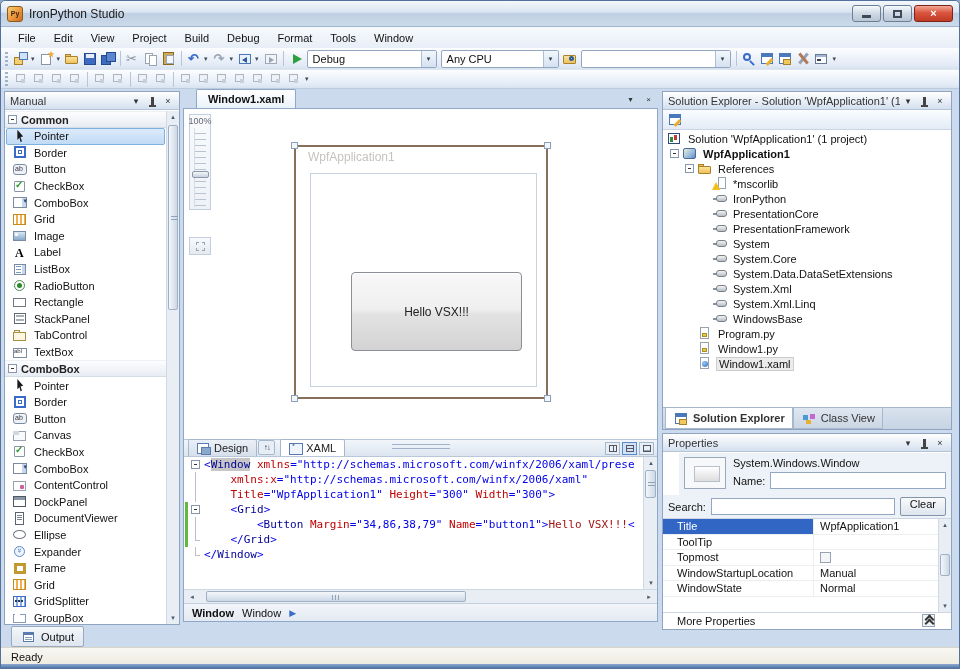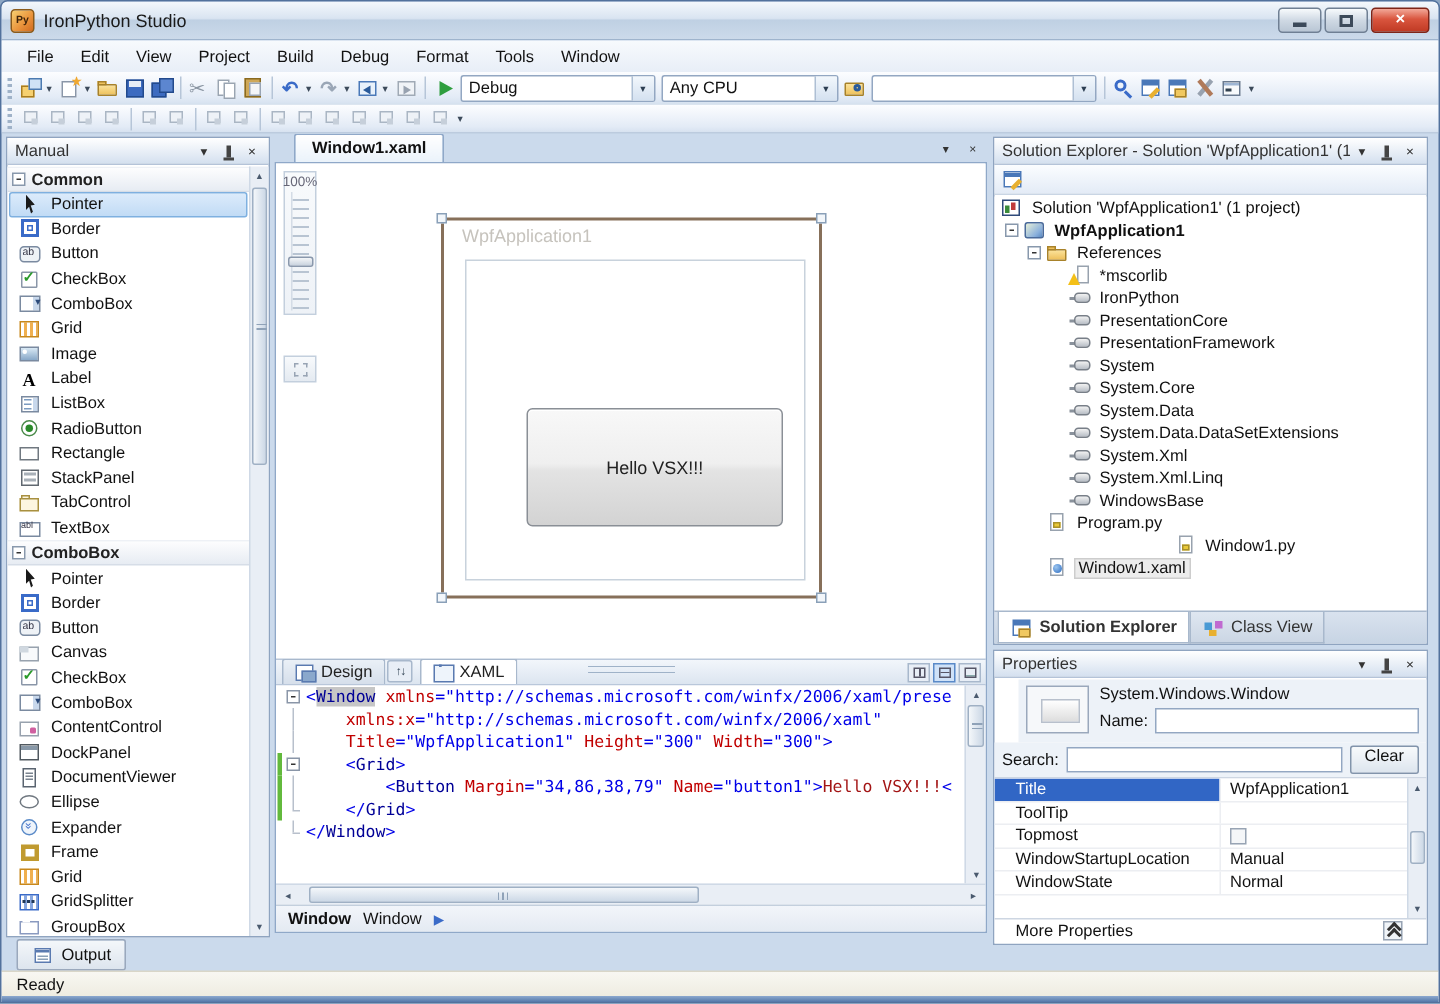--- a/index.html
+++ b/index.html
@@ -738,43 +738,39 @@
         <div class="trow" style="padding-left: 49px;">
           <span class="ti ti-ref"></span>
           <span class="lbl">System</span>
         </div>
         <div class="trow" style="padding-left: 49px;">
           <span class="ti ti-ref"></span>
           <span class="lbl">System.Core</span>
         </div>
         <div class="trow" style="padding-left: 49px;">
           <span class="ti ti-ref"></span>
-          <span class="lbl">System.Data</span>
-        </div>
-        <div class="trow" style="padding-left: 49px;">
-          <span class="ti ti-ref"></span>
           <span class="lbl">System.Data.DataSetExtensions</span>
         </div>
         <div class="trow" style="padding-left: 49px;">
           <span class="ti ti-ref"></span>
           <span class="lbl">System.Xml</span>
         </div>
         <div class="trow" style="padding-left: 49px;">
           <span class="ti ti-ref"></span>
           <span class="lbl">System.Xml.Linq</span>
         </div>
         <div class="trow" style="padding-left: 49px;">
           <span class="ti ti-ref"></span>
           <span class="lbl">WindowsBase</span>
         </div>
         <div class="trow" style="padding-left: 34px;">
           <span class="ti ti-pyfile"></span>
           <span class="lbl">Program.py</span>
         </div>
-        <div class="trow" style="padding-left: 34px; justify-content: center;">
+        <div class="trow" style="padding-left: 34px;">
           <span class="ti ti-pyfile"></span>
           <span class="lbl">Window1.py</span>
         </div>
         <div class="trow sel" style="padding-left: 34px;">
           <span class="ti ti-xamlfile"></span>
           <span class="lbl">Window1.xaml</span>
         </div>
       </div>
     <div id="setabs">
         <span class="setab active">

